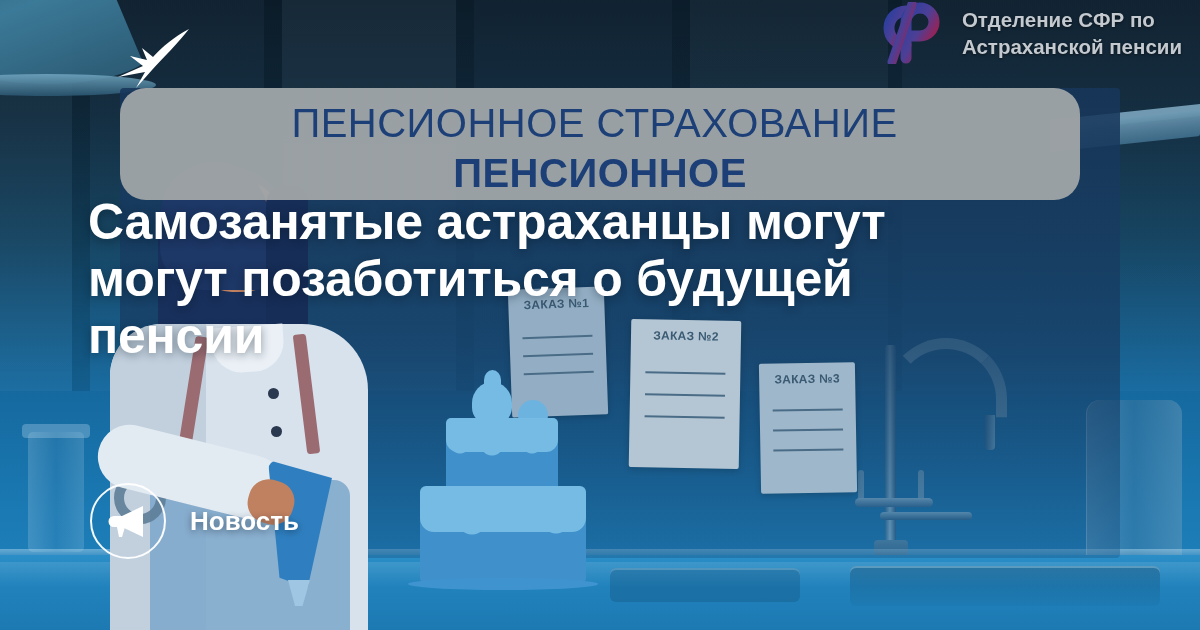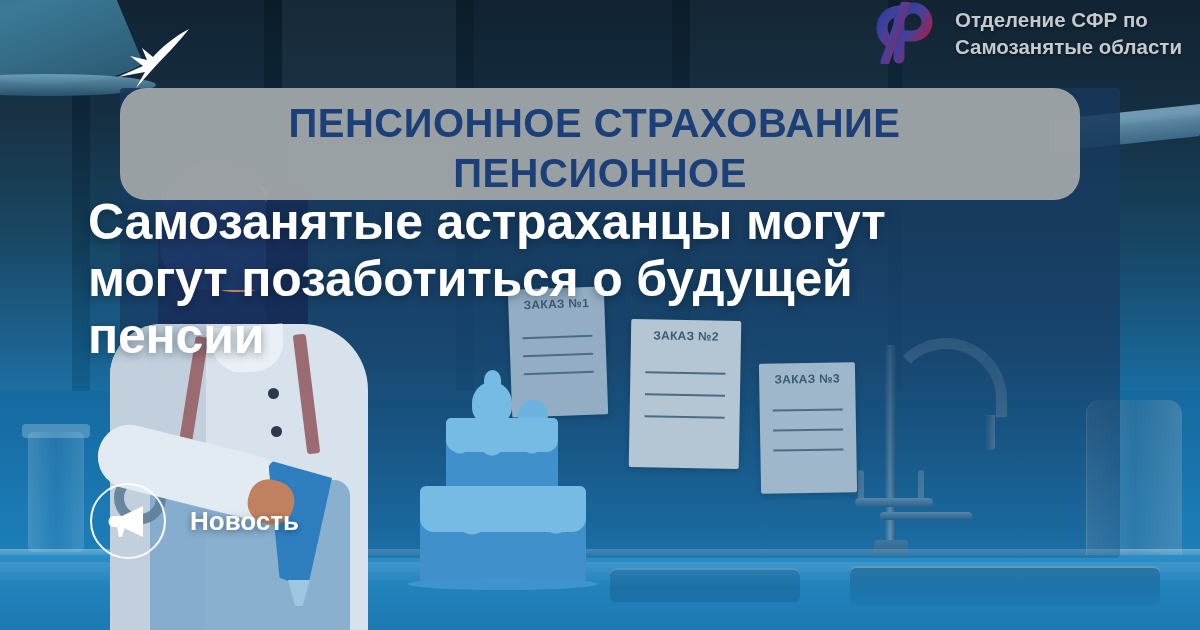--- a/index.html
+++ b/index.html
@@ -105,21 +105,21 @@
 
   
   .illus-bg{position:absolute;left:0;top:0;width:1000px;height:470px;
       background:linear-gradient(180deg,rgba(23,54,90,.88) 0%,rgba(23,63,102,.80) 55%,rgba(25,90,140,.42) 100%);
       border-radius:4px;}
 
   
   .plate{position:absolute;left:0px;top:0px;width:960px;height:112px;
       background:#9fa4a7;border-radius:26px;opacity:.96;}
   .plate-l1{position:absolute;left:0px;top:12px;width:949px;
-      text-align:center;color:#1c3f77;font-weight:700;font-size:40px;
+      text-align:center;color:#1c3f77;font-weight:400;font-size:40px;
       letter-spacing:.5px;line-height:46px;white-space:nowrap;}
   .plate-l2{position:absolute;left:0px;top:62px;width:960px;
       text-align:center;color:#1c3f77;font-weight:700;font-size:40px;
       letter-spacing:.5px;line-height:46px;white-space:nowrap;}
 
   
   .note{position:absolute;background:#9fb7cb;border-radius:2px;
       box-shadow:0 2px 6px rgba(0,0,0,.18);}
   .note .nt{position:absolute;left:0;right:0;top:9px;text-align:center;
       font-size:12px;font-weight:700;color:#3a5a73;letter-spacing:.3px;}
@@ -333,21 +333,21 @@
         </linearGradient>
       </defs>
       <g fill="none" stroke="url(#sfrg)" stroke-width="11" stroke-linecap="round">
         <path d="M44 9 A17 17 0 1 0 44 43"></path>
         <path d="M44 56 L44 20 A14 14 0 1 1 58 34 L44 34"></path>
       </g>
       <path d="M50 2 L30 60" stroke="url(#sfrg)" stroke-width="9" stroke-linecap="round" fill="none"></path>
     </svg>
     <div class="sfr-text">
       <div>Отделение СФР по</div>
-      <div>Самозанятые области</div>
+      <div>Астраханской пенсии</div>
     </div>
   </div>
 
   <div class="headline">Самозанятые астраханцы могут могут позаботиться о будущей пенсии</div>
 
   <div class="badge">
     <div class="badge-circle">
       <svg width="40" height="34" viewBox="0 0 40 34">
         <path fill="#ffffff" d="M35 2 L14 12 L14 23 L35 33 Z"></path>
         <path fill="#ffffff" d="M6 12 L15 12 L15 23 L6 23 A5 5 0 0 1 6 12 Z"></path>

